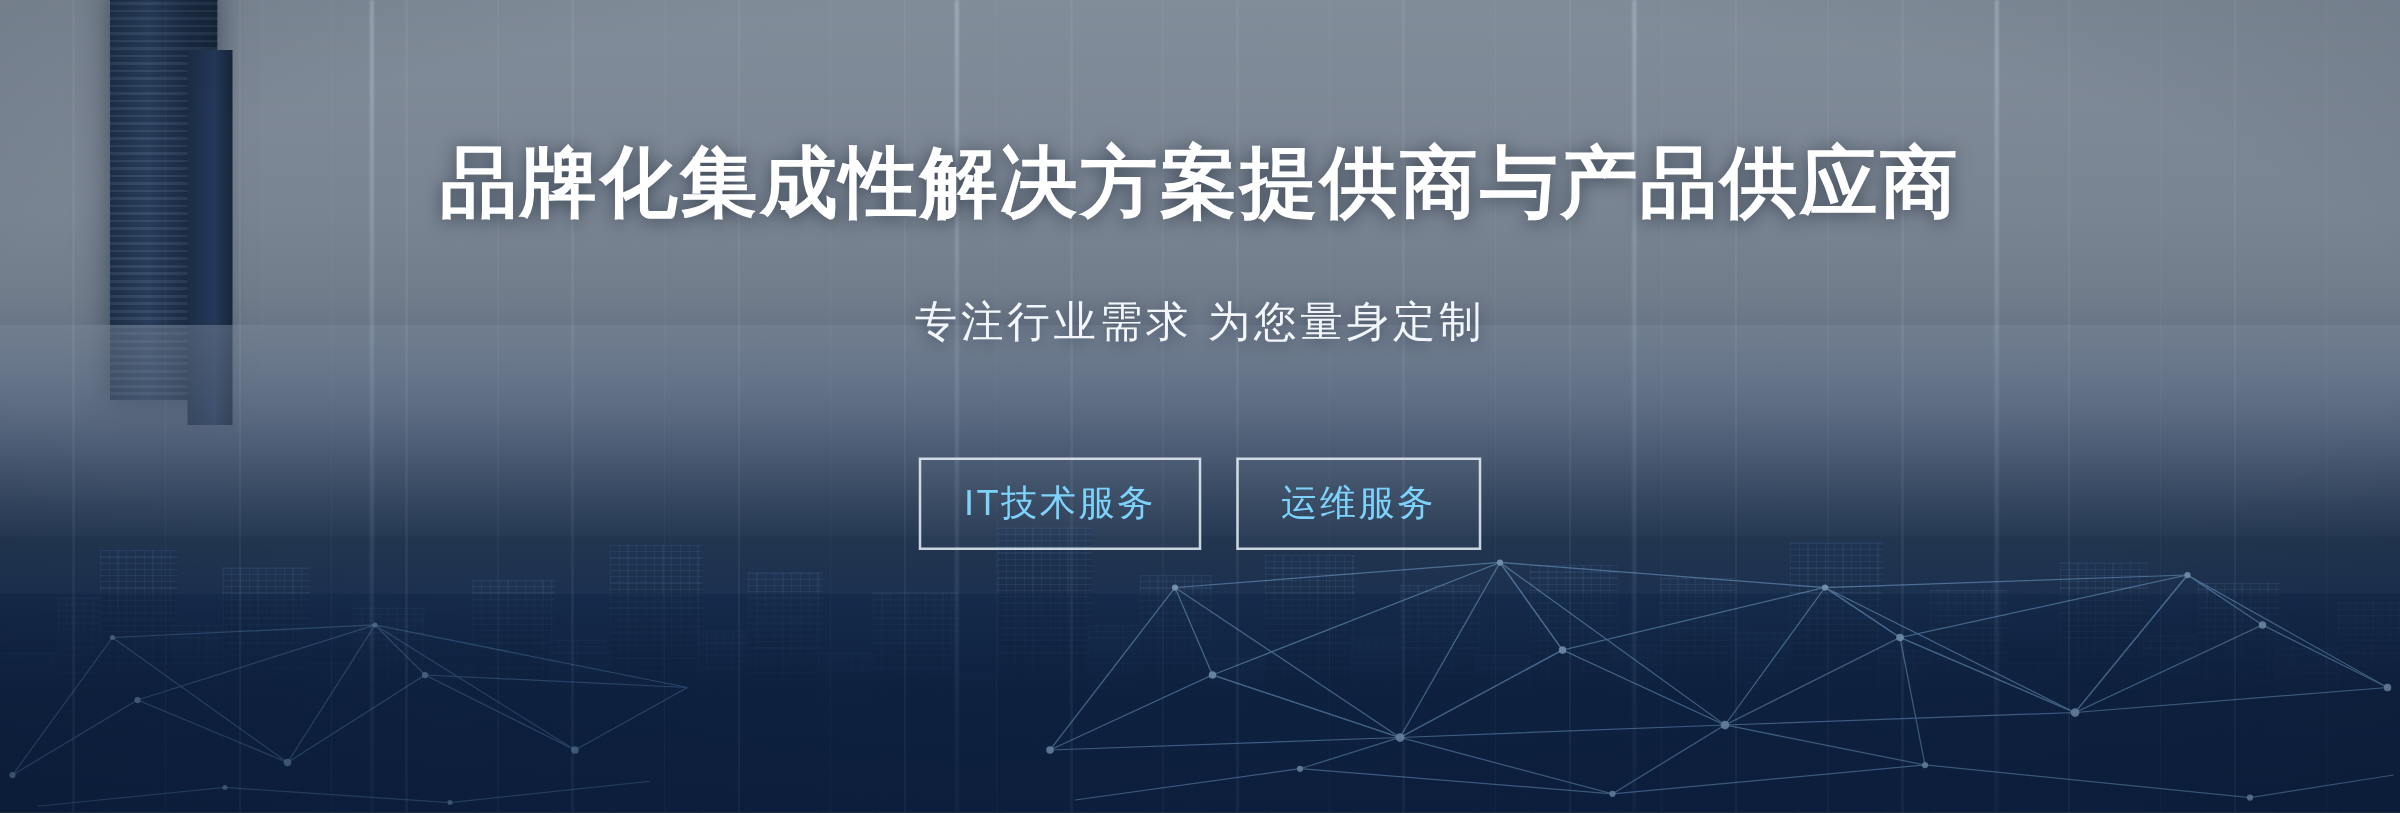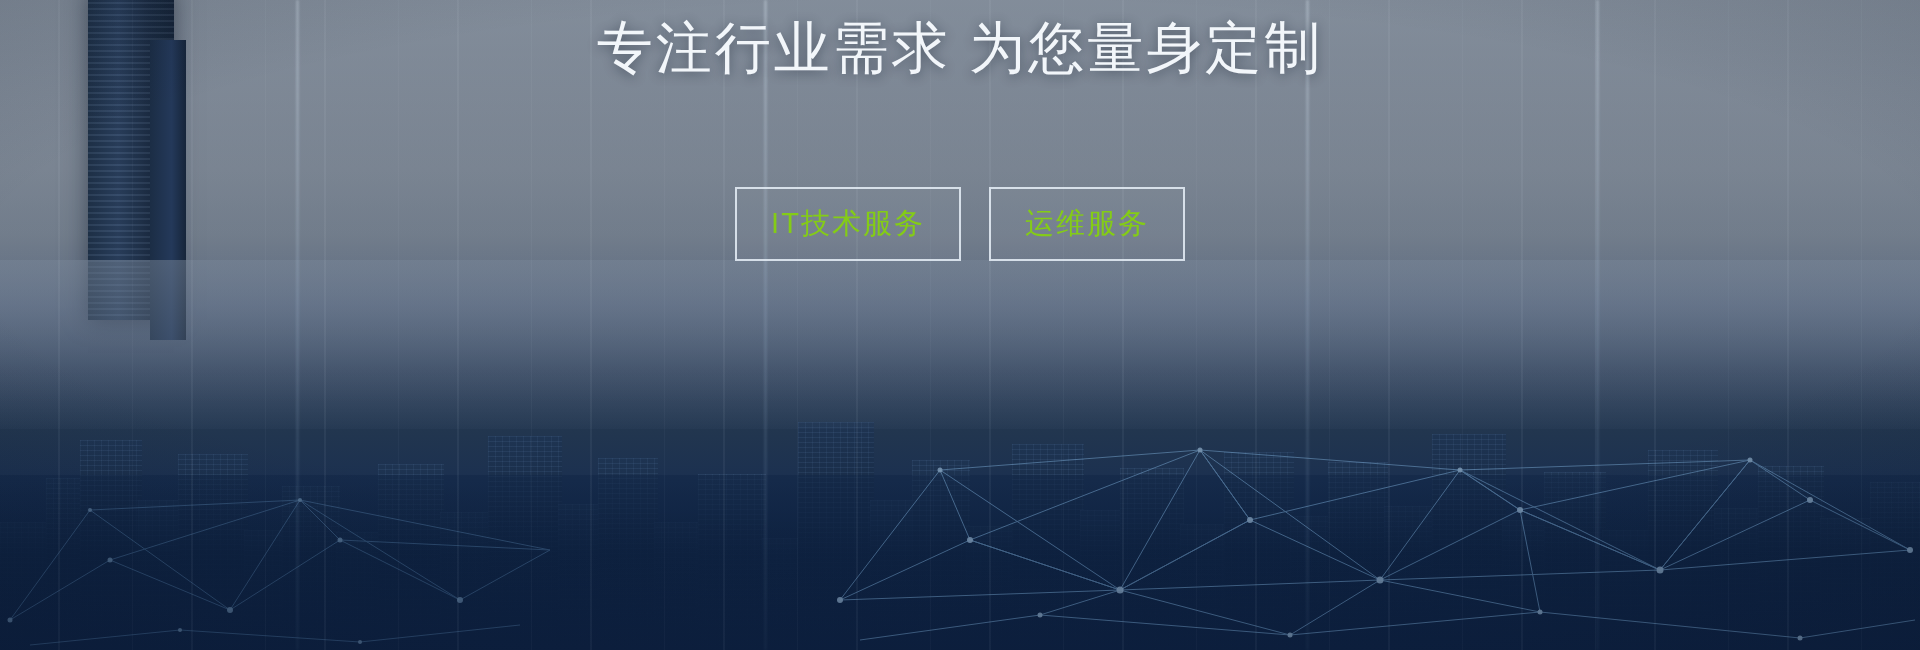--- a/index.html
+++ b/index.html
@@ -142,36 +142,36 @@
     font-size: 62px;
     font-weight: 700;
     letter-spacing: 2px;
     color: #ffffff;
     line-height: 1.12;
     text-shadow: 0 2px 14px rgba(8,18,34,.55);
     white-space: nowrap;
   }
   .subheadline {
     margin-top: 16px;
-    font-size: 56px;
+    font-size: 34px;
     font-weight: 400;
     letter-spacing: 3px;
     color: #f2f6fa;
     line-height: 1.15;
     text-shadow: 0 2px 12px rgba(8,18,34,.45);
     white-space: nowrap;
   }
   .pill-row {
     margin-top: 60px;
     display: flex;
     gap: 28px;
   }
   .pill {
     border: 2px solid rgba(232,240,248,.85);
-    color: #84cc16;
+    color: #7dd3fc;
     font-size: 29px;
     letter-spacing: 2px;
     padding: 15px 34px;
     background: rgba(255,255,255,.035);
     white-space: nowrap;
     cursor: pointer;
   }
 </style>
 </head>
 <body>
@@ -283,20 +283,21 @@
         <circle cx="90" cy="90" r="2"></circle>
       <circle cx="300" cy="80" r="2"></circle>
         <circle cx="180" cy="210" r="2"></circle>
       <circle cx="360" cy="222" r="2"></circle>
     </g>
   </svg>
 
   <div class="vignette"></div>
 
   <div class="content">
+    <h1 class="headline">品牌化集成性解决方案提供商与产品供应商</h1>
 
     <h2 class="subheadline">专注行业需求 为您量身定制</h2>
 
     <div class="pill-row">
       <div class="pill">IT技术服务</div>
       <div class="pill">运维服务</div>
     </div>
   </div>
 
 </div>

